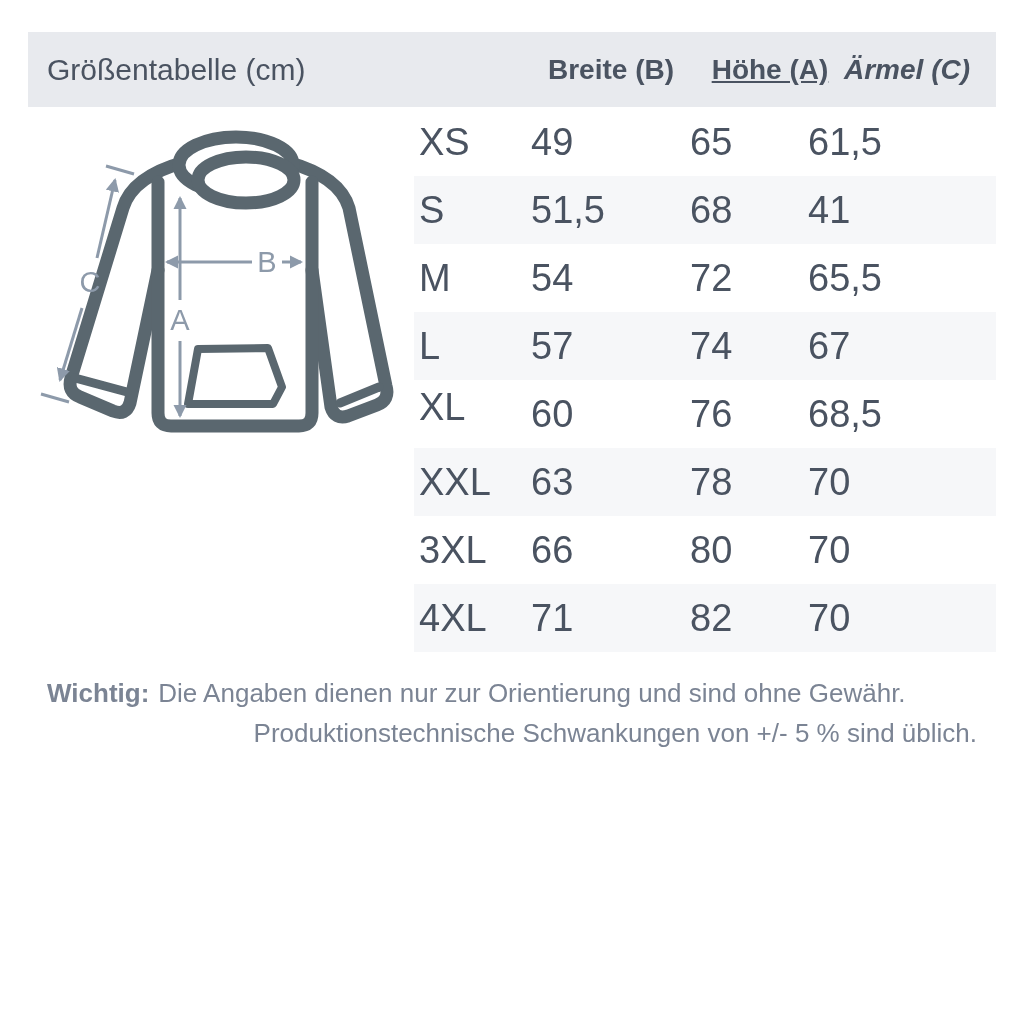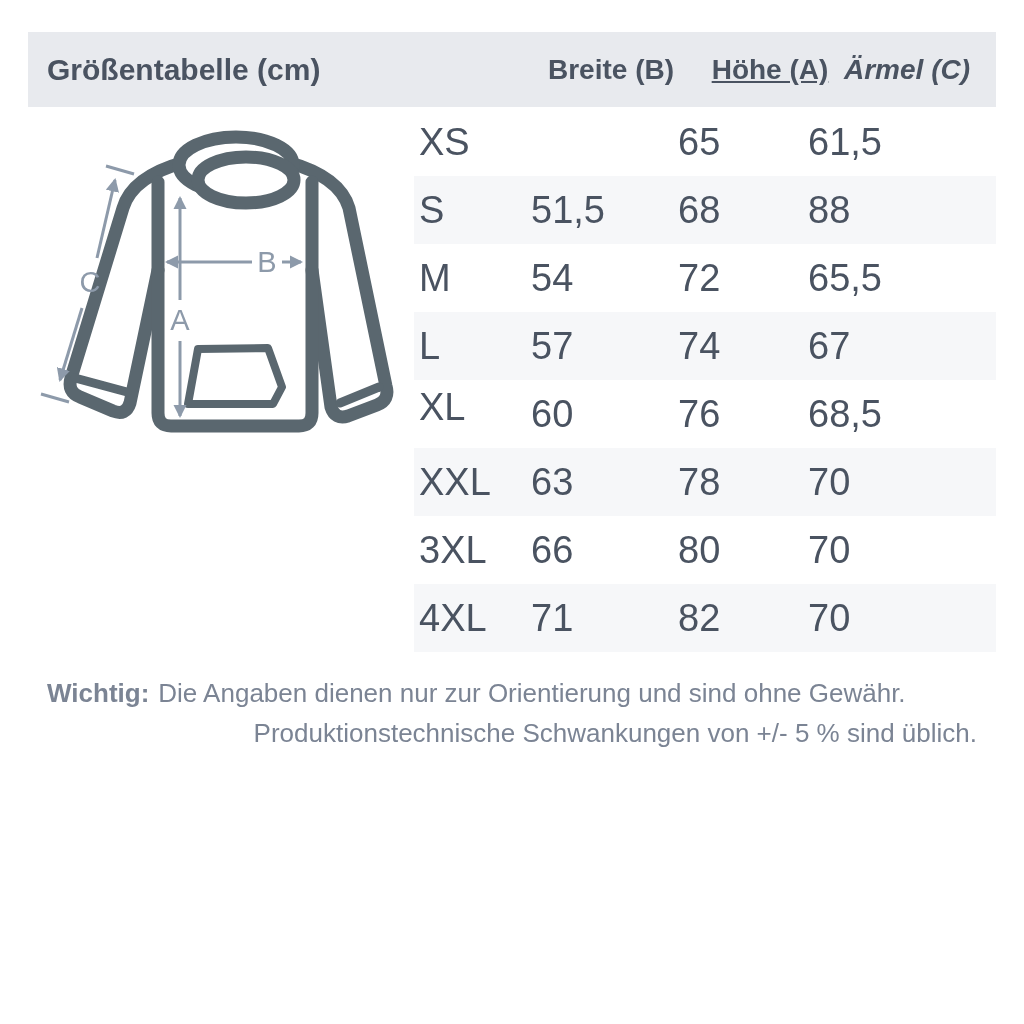--- a/index.html
+++ b/index.html
@@ -11,21 +11,21 @@
     position:relative;
     overflow:hidden;
   }
   .header-band {
     position:absolute; left:28px; top:32px;
     width:968px; height:75px;
     background:#e8eaee;
   }
   .title {
     position:absolute; left:19px; top:0; height:75px; line-height:75px;
-    font-size:30px; font-weight:bold; white-space:nowrap;
+    font-size:30px; font-weight:normal; white-space:nowrap;
   }
   .col-h {
     position:absolute; top:0; height:92px; line-height:75px;
     width:160px; text-align:center;
     font-size:28px; font-weight:bold; white-space:nowrap;
   }
   .col-b { left:503px; }
   .col-a { left:662px;text-decoration:underline; }
   .col-c { left:799px;font-style:italic; }
 
@@ -33,21 +33,21 @@
     position:absolute; left:414px; top:108px; width:582px;
   }
   .row { position:relative; height:68px; }
   .row.alt { background:#f6f7f9; }
   .cell {
     position:absolute; top:0; height:68px; line-height:68px;
     width:160px; text-align:left; font-size:38px; white-space:nowrap;
   }
   .c-size { left:5px; }
   .c-b    { left:117px; }
-  .c-a    { left:264px; }
+  .c-a    { left:276px; }
   .c-c    { left:394px; }
   .raised { transform:translateY(-7px); }
 
   .diagram {
     position:absolute; left:30px; top:120px;
     width:390px; height:330px;
   }
 
   .footer {
     position:absolute; left:47px; top:673px; width:930px;
@@ -109,28 +109,29 @@
   <g fill="#8d9aaa" font-size="29" font-family="Liberation Sans, sans-serif" text-anchor="middle">
     <text x="150" y="210">A</text>
     <text x="237" y="152">B</text>
     <text x="60" y="172">C</text>
   </g>
 </svg>
 
 <div class="size-table">
   <div class="row">
     <span class="cell c-size">XS</span>
+    <span class="cell c-b">49</span>
     <span class="cell c-a">65</span>
     <span class="cell c-c">61,5</span>
   </div>
   <div class="row alt">
     <span class="cell c-size">S</span>
     <span class="cell c-b">51,5</span>
     <span class="cell c-a">68</span>
-    <span class="cell c-c">88</span>
+    <span class="cell c-c">41</span>
   </div>
   <div class="row">
     <span class="cell c-size">M</span>
     <span class="cell c-b">54</span>
     <span class="cell c-a">72</span>
     <span class="cell c-c">65,5</span>
   </div>
   <div class="row alt">
     <span class="cell c-size">L</span>
     <span class="cell c-b">57</span>

